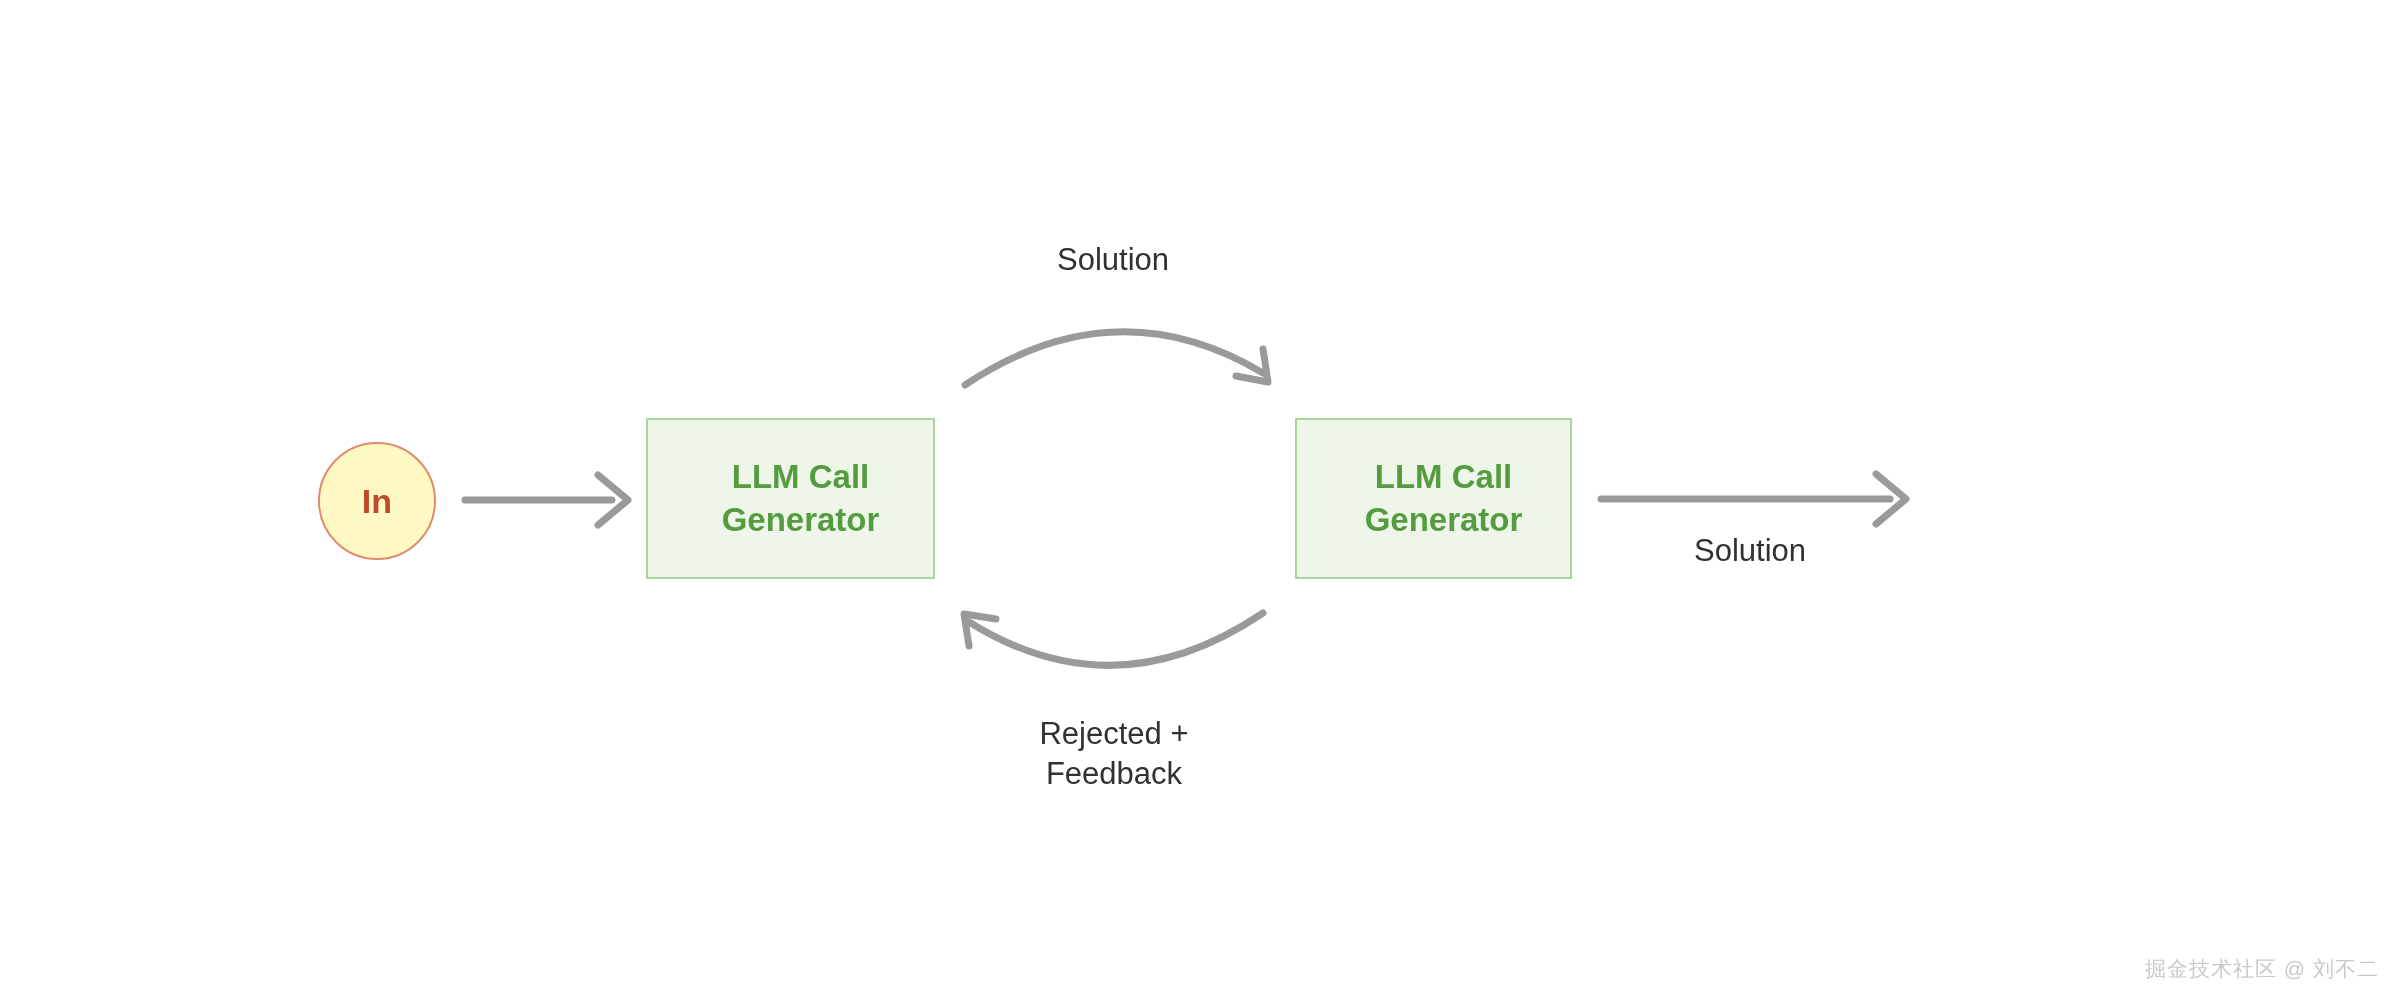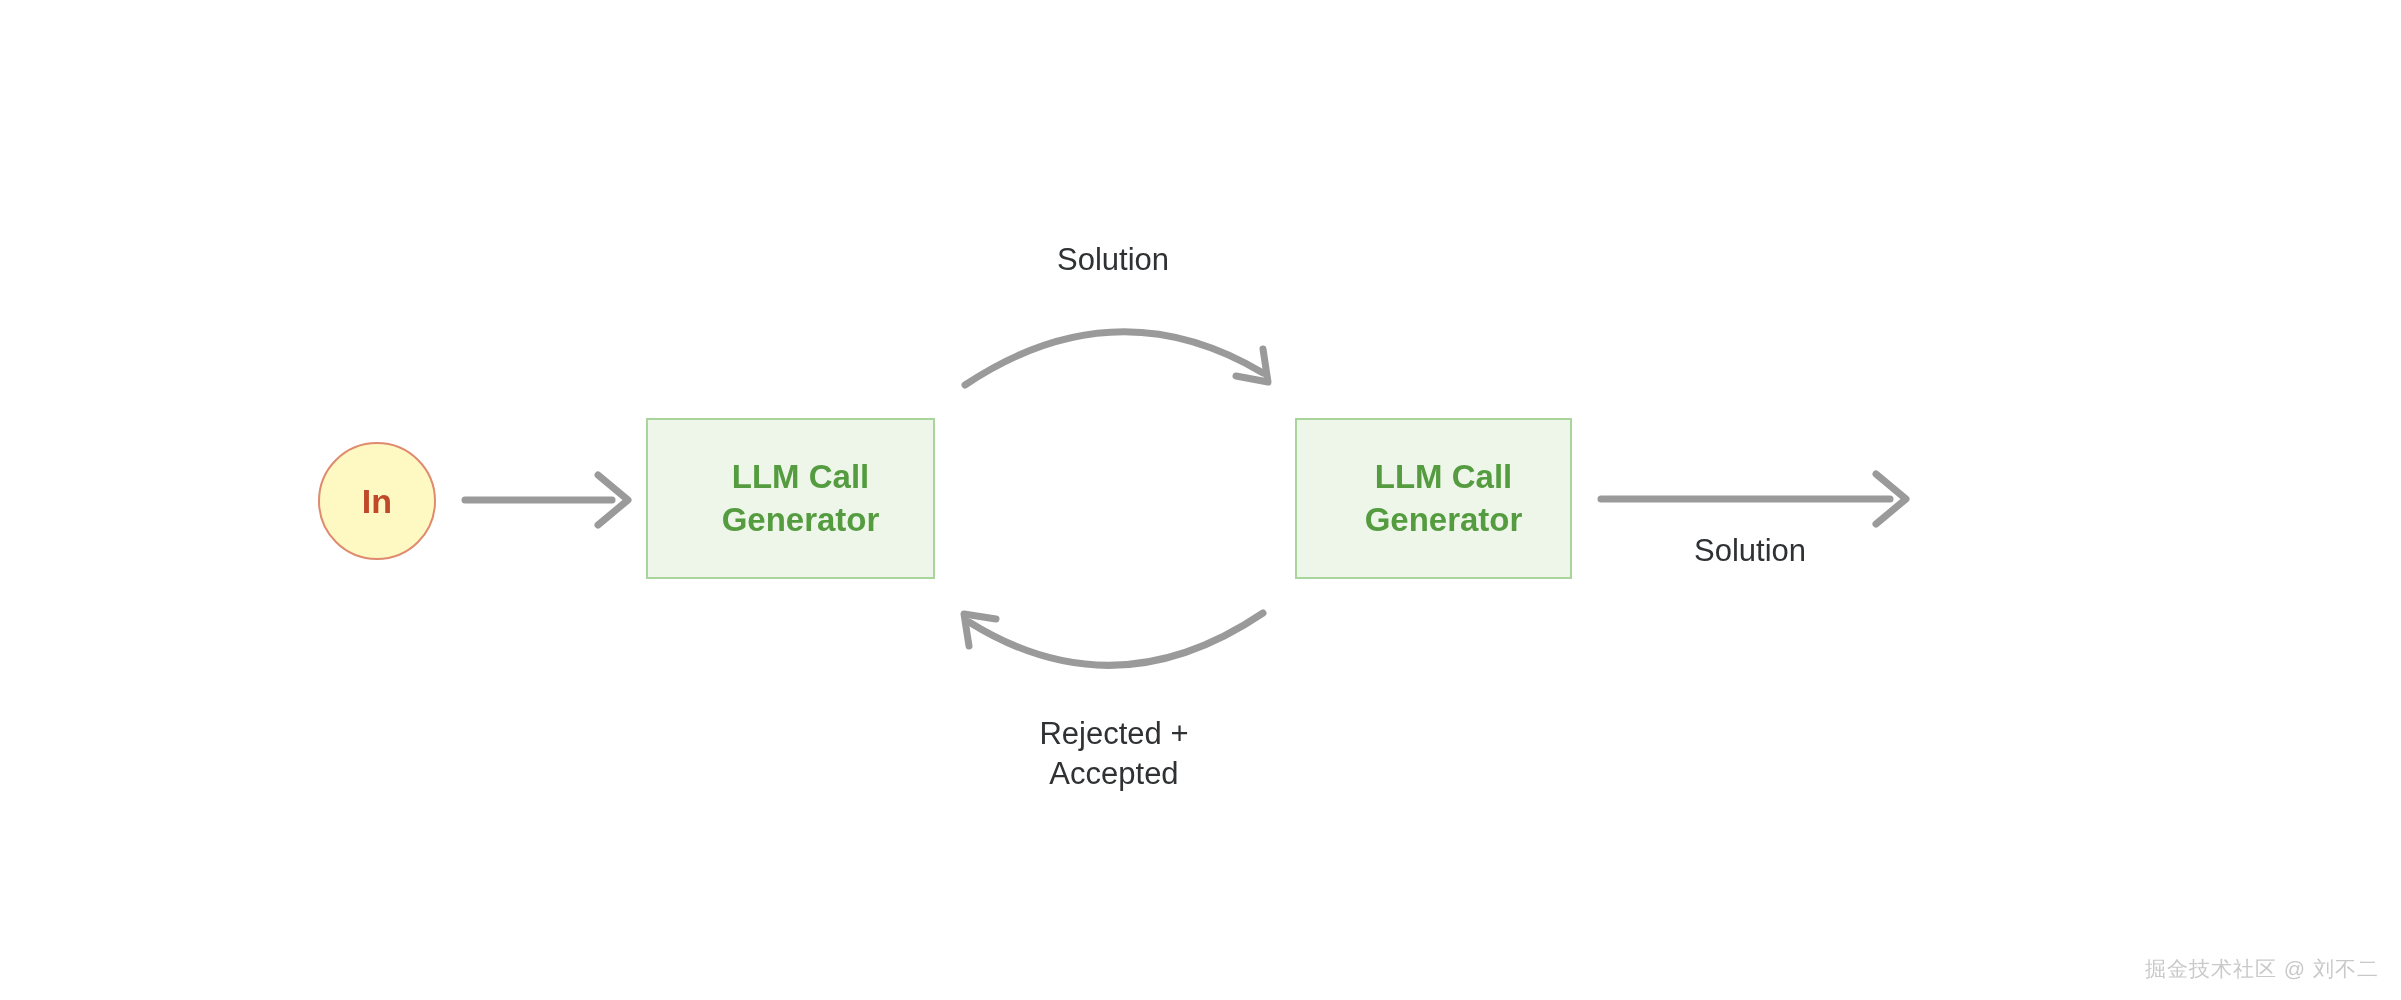--- a/index.html
+++ b/index.html
@@ -163,20 +163,20 @@
   <div id="box-evaluator" class="process-box">
     <span class="box-line">LLM Call</span>
     <span class="box-line">Generator</span>
   </div>
 
 
   <div id="label-solution" class="edge-label">Solution</div>
 
   <div id="label-feedback" class="edge-label">
     <span class="box-line">Rejected +</span>
-    <span class="box-line">Accepted</span>
+    <span class="box-line">Feedback</span>
   </div>
 
   <div id="label-accepted" class="edge-label">Solution</div>
 
   <div id="watermark">掘金技术社区 @ 刘不二</div>
 
 </div>
 
 </body></html>

